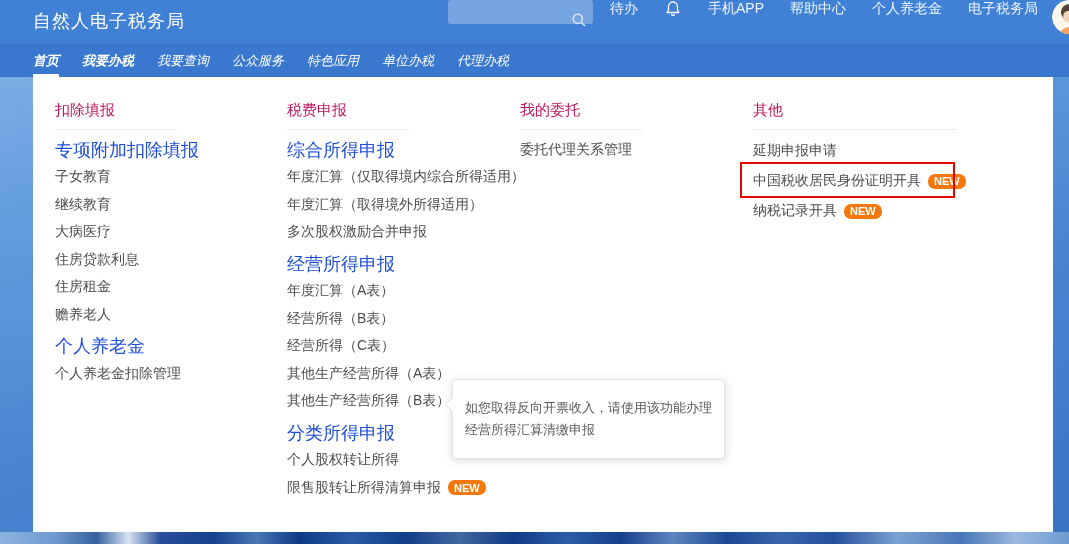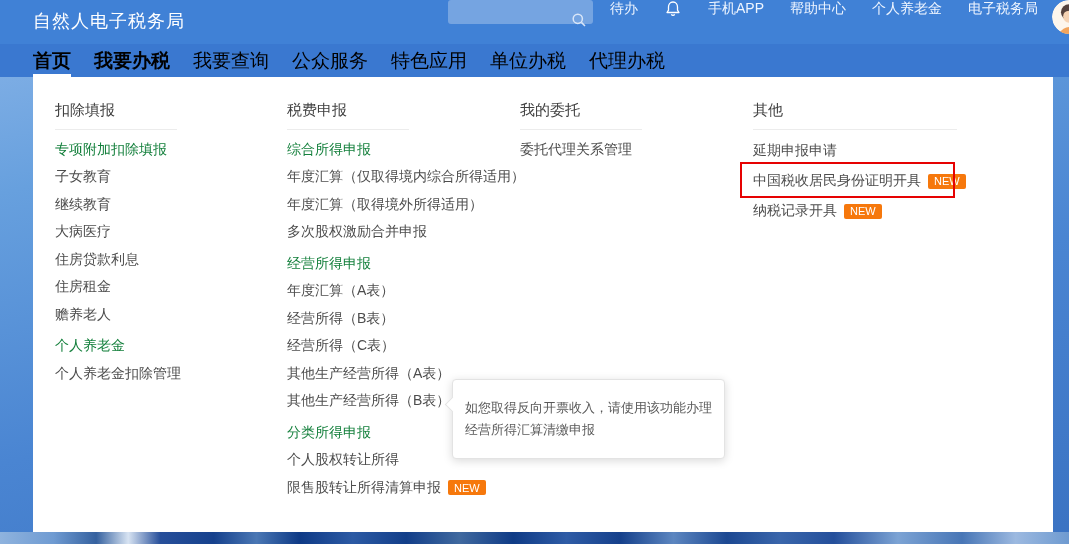--- a/index.html
+++ b/index.html
@@ -21,41 +21,41 @@
   .todo { margin-left:17px; }
   .sep { width:1px; height:13px; background:rgba(255,255,255,0.45); margin:0 13px; }
   .bell { display:flex; align-items:center; cursor:pointer; }
   .avatar { width:34px; height:34px; border-radius:50%; overflow:hidden; margin:0 11px 0 14px;
             cursor:pointer; flex:0 0 auto; }
 
   
   .nav { position:absolute; top:44px; left:0; width:100%; height:33px; background:#3a78d0;
          display:flex; align-items:stretch; padding-left:33px; }
   .tab { position:relative; display:flex; align-items:center; margin-right:23px;
-         color:#000000; font-size:19px; cursor:pointer; white-space:nowrap; }
+         color:#ffffff; font-size:13px; cursor:pointer; white-space:nowrap;font-style:italic; }
   .tab.bold { font-weight:bold; }
   .tab.active::after { content:""; position:absolute; left:0; right:0; bottom:0;
                        height:3px; background:#fff; }
 
   
   .panel { position:absolute; left:33px; top:77px; width:1020px; height:456px; background:#fff; }
   .col { position:absolute; top:24px; }
-  .col-title { font-size:15px; color:#404040; height:18px; line-height:18px; }
+  .col-title { font-size:15px; color:#be185d; height:18px; line-height:18px; }
   .col-divider { width:122px; border-bottom:1px solid #ececec; margin-top:10px; }
   .col-divider.wide { width:204px; }
   .col-list { margin-top:6px; }
   .group-header { height:27.5px; display:flex; align-items:center;
-                  color:#15803d; font-size:14px; }
+                  color:#1d4ed8; font-size:18px; }
   .group-header.gap { margin-top:4px; }
   .menu-item { height:27.5px; display:flex; align-items:center; color:#4d4d4d;
                font-size:14px; cursor:pointer; white-space:nowrap; }
   .col--loose .menu-item { height:30px; }
   .badge { display:inline-flex; align-items:center; justify-content:center;
-           background:#f6780c; color:#fff; font-size:11px; font-weight:normal;
-           border-radius:2px; padding:1px 6px; height:15px; margin-left:7px; }
+           background:#f6780c; color:#fff; font-size:11px; font-weight:bold;
+           border-radius:7px; padding:1px 6px; height:15px; margin-left:7px; }
   .help { display:inline-flex; align-items:center; justify-content:center;
           width:15px; height:15px; border:1px solid #a6a6a6; border-radius:50%;
           color:#a6a6a6; font-size:11px; margin-left:7px; cursor:pointer; }
 
   
   .red-box { position:absolute; left:740px; top:162px; width:215px; height:36px;
              border:2px solid #e60202; z-index:5; pointer-events:none; }
   .tooltip { position:absolute; left:452px; top:379px; background:#fff;
              border:1px solid #e3e3e3; border-radius:4px; padding:17px 12px;
              font-size:13px; line-height:22px; color:#595959;

